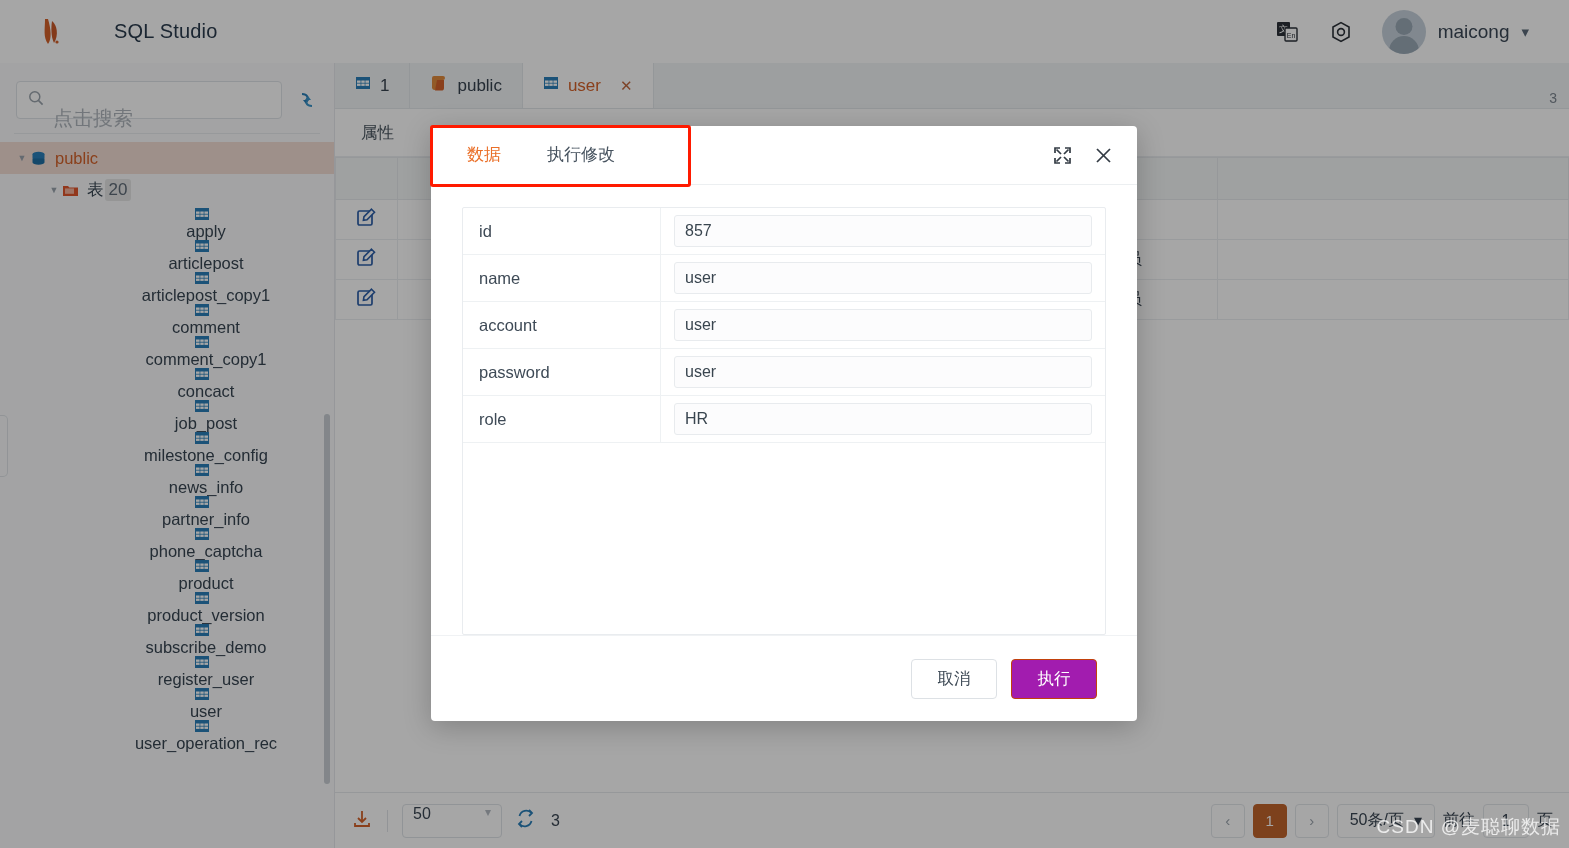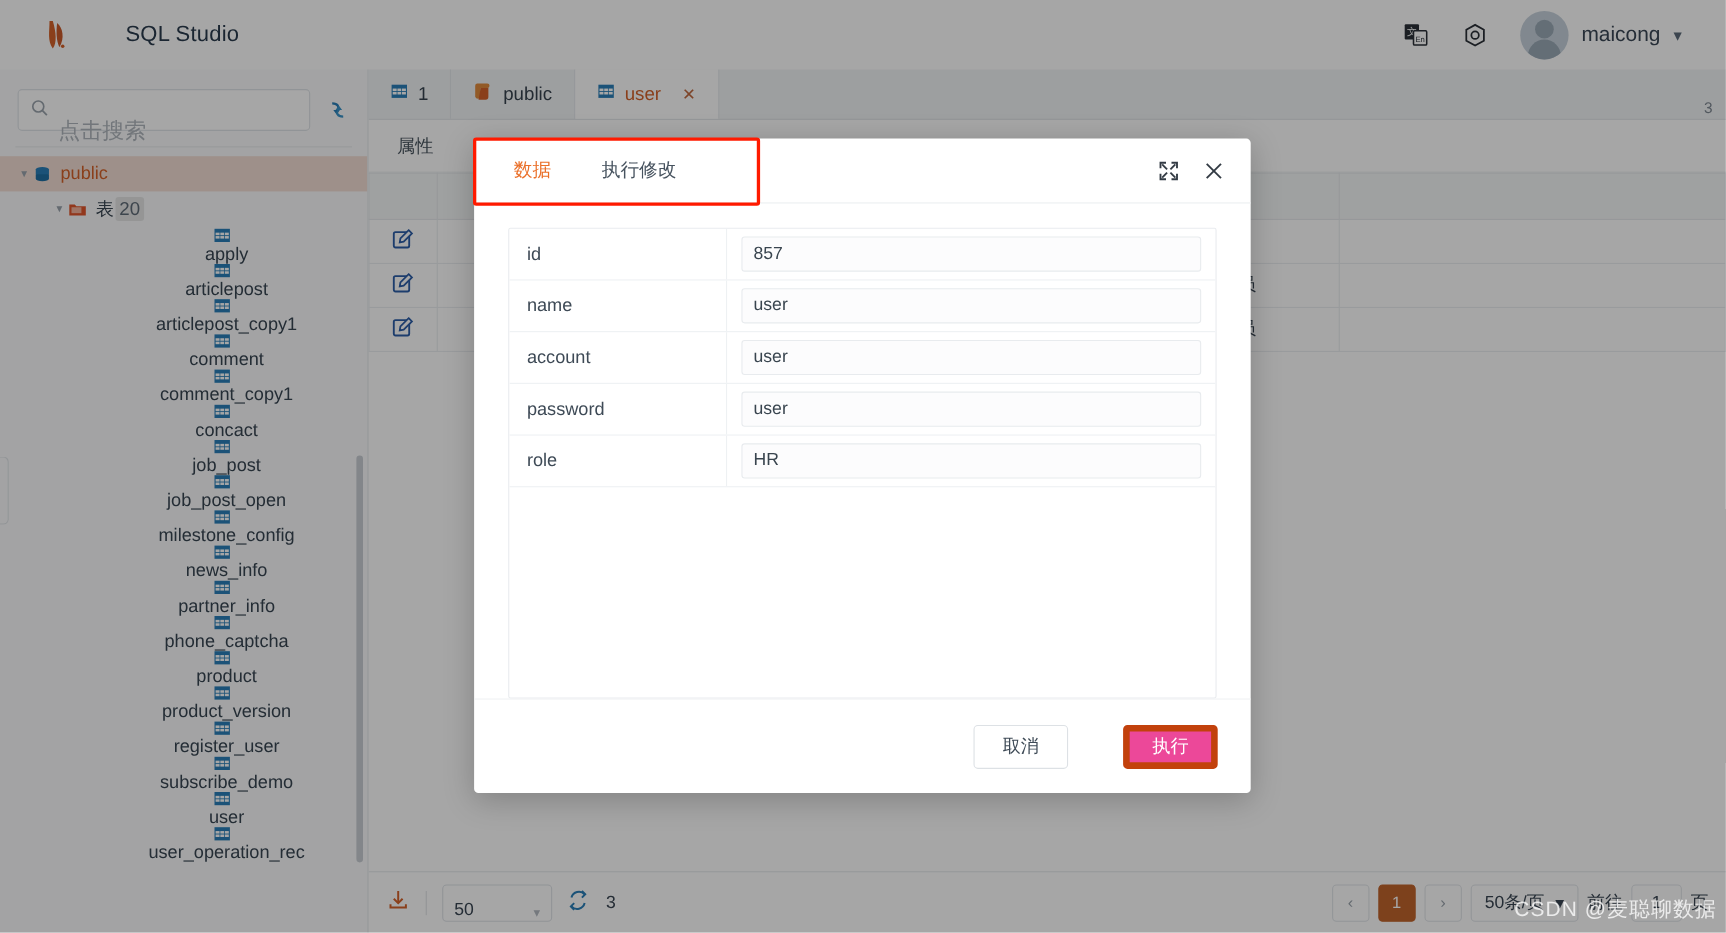--- a/index.html
+++ b/index.html
@@ -160,21 +160,21 @@
   .bottombar {
     position: absolute; left: 0; bottom: 0;
     width: 1234px; height: 56px;
     border-top: 1px solid #e6eaed; background: #fff;
     display: flex; align-items: center; padding: 0 16px;
   }
   .bb-left { display: flex; align-items: center; gap: 14px; }
   .vline { width: 1px; height: 22px; background: #e0e4e8; }
   .sel-box {
     width: 100px; height: 34px; border: 1px solid #dfe3e8; border-radius: 4px;
-    display: flex; align-items: flex-end; justify-content: space-between;
+    display: flex; align-items: flex-start; justify-content: space-between;
     padding: 0 10px; font-size: 16px; color: #3a4653; cursor: pointer;
     background: #fff;
   }
   .sel-box .chev { color: #b4bbc2; font-size: 12px; }
   .row-count { font-size: 16px; color: #3a4653; }
   .bb-right { margin-left: auto; display: flex; align-items: center; gap: 8px; }
   .pg-btn {
     min-width: 34px; height: 34px; border: 1px solid #e2e6ea; border-radius: 4px;
     display: flex; align-items: center; justify-content: center;
     font-size: 15px; color: #9aa3ac; background: #fff; cursor: pointer;
@@ -235,30 +235,30 @@
   .form-val { flex: 1; display: flex; align-items: center; padding: 0 13px; }
   .form-input {
     width: 100%; height: 32px;
     border: 1px solid #e8ebee; border-radius: 3px;
     background: #fcfcfd; padding: 0 10px;
     font-size: 16px; color: #39454f;
     font-family: "Liberation Sans", sans-serif;
   }
   .modal-foot {
     height: 92px; display: flex; align-items: center; justify-content: flex-end;
-    gap: 14px; padding-right: 30px; border-top: 1px solid #f0f2f4;
+    gap: 14px; padding-right: 40px; border-top: 1px solid #f0f2f4;
   }
   .btn {
     min-width: 86px; height: 40px; border-radius: 4px;
     font-size: 16.5px; cursor: pointer;
     display: flex; align-items: center; justify-content: center;
     font-family: "Liberation Sans", sans-serif;
   }
   .btn-cancel { background: #fff; border: 1px solid #dde1e5; color: #3e4a56; }
-  .btn-exec { background: #ec4899; border: 6px solid #c2410c; color: #fff; margin-left: 36px; }
+  .btn-exec { background: #a21caf; border: 1px solid #c2410c; color: #fff; }
 
   
   .watermark {
     position: absolute; right: 8px; bottom: 8px;
     font-size: 19px; color: rgba(255,255,255,.78);
     letter-spacing: 1px; z-index: 80; pointer-events: none;
     white-space: nowrap;
     font-family: "Liberation Sans", sans-serif;
   }
 </style>
@@ -452,34 +452,20 @@
               <svg width="16" height="16" viewBox="0 0 16 16">
                 <rect x="1" y="2" width="14" height="12" fill="#2a7fb8"></rect>
                 <rect x="2" y="5.5" width="3.6" height="2.3" fill="#fff"></rect>
                 <rect x="6.3" y="5.5" width="3.4" height="2.3" fill="#fff"></rect>
                 <rect x="10.4" y="5.5" width="3.6" height="2.3" fill="#fff"></rect>
                 <rect x="2" y="8.6" width="3.6" height="2.3" fill="#fff"></rect>
                 <rect x="6.3" y="8.6" width="3.4" height="2.3" fill="#fff"></rect>
                 <rect x="10.4" y="8.6" width="3.6" height="2.3" fill="#fff"></rect>
               </svg>
             </span>
-            <span class="label">job_post_open</span>
-          </div>
-          <div class="tree-row ind3">
-            <span class="ic">
-              <svg width="16" height="16" viewBox="0 0 16 16">
-                <rect x="1" y="2" width="14" height="12" fill="#2a7fb8"></rect>
-                <rect x="2" y="5.5" width="3.6" height="2.3" fill="#fff"></rect>
-                <rect x="6.3" y="5.5" width="3.4" height="2.3" fill="#fff"></rect>
-                <rect x="10.4" y="5.5" width="3.6" height="2.3" fill="#fff"></rect>
-                <rect x="2" y="8.6" width="3.6" height="2.3" fill="#fff"></rect>
-                <rect x="6.3" y="8.6" width="3.4" height="2.3" fill="#fff"></rect>
-                <rect x="10.4" y="8.6" width="3.6" height="2.3" fill="#fff"></rect>
-              </svg>
-            </span>
             <span class="label">milestone_config</span>
           </div>
           <div class="tree-row ind3">
             <span class="ic">
               <svg width="16" height="16" viewBox="0 0 16 16">
                 <rect x="1" y="2" width="14" height="12" fill="#2a7fb8"></rect>
                 <rect x="2" y="5.5" width="3.6" height="2.3" fill="#fff"></rect>
                 <rect x="6.3" y="5.5" width="3.4" height="2.3" fill="#fff"></rect>
                 <rect x="10.4" y="5.5" width="3.6" height="2.3" fill="#fff"></rect>
                 <rect x="2" y="8.6" width="3.6" height="2.3" fill="#fff"></rect>
@@ -550,35 +536,35 @@
               <svg width="16" height="16" viewBox="0 0 16 16">
                 <rect x="1" y="2" width="14" height="12" fill="#2a7fb8"></rect>
                 <rect x="2" y="5.5" width="3.6" height="2.3" fill="#fff"></rect>
                 <rect x="6.3" y="5.5" width="3.4" height="2.3" fill="#fff"></rect>
                 <rect x="10.4" y="5.5" width="3.6" height="2.3" fill="#fff"></rect>
                 <rect x="2" y="8.6" width="3.6" height="2.3" fill="#fff"></rect>
                 <rect x="6.3" y="8.6" width="3.4" height="2.3" fill="#fff"></rect>
                 <rect x="10.4" y="8.6" width="3.6" height="2.3" fill="#fff"></rect>
               </svg>
             </span>
+            <span class="label">subscribe_demo</span>
+          </div>
+          <div class="tree-row ind3">
+            <span class="ic">
+              <svg width="16" height="16" viewBox="0 0 16 16">
+                <rect x="1" y="2" width="14" height="12" fill="#2a7fb8"></rect>
+                <rect x="2" y="5.5" width="3.6" height="2.3" fill="#fff"></rect>
+                <rect x="6.3" y="5.5" width="3.4" height="2.3" fill="#fff"></rect>
+                <rect x="10.4" y="5.5" width="3.6" height="2.3" fill="#fff"></rect>
+                <rect x="2" y="8.6" width="3.6" height="2.3" fill="#fff"></rect>
+                <rect x="6.3" y="8.6" width="3.4" height="2.3" fill="#fff"></rect>
+                <rect x="10.4" y="8.6" width="3.6" height="2.3" fill="#fff"></rect>
+              </svg>
+            </span>
             <span class="label">register_user</span>
-          </div>
-          <div class="tree-row ind3">
-            <span class="ic">
-              <svg width="16" height="16" viewBox="0 0 16 16">
-                <rect x="1" y="2" width="14" height="12" fill="#2a7fb8"></rect>
-                <rect x="2" y="5.5" width="3.6" height="2.3" fill="#fff"></rect>
-                <rect x="6.3" y="5.5" width="3.4" height="2.3" fill="#fff"></rect>
-                <rect x="10.4" y="5.5" width="3.6" height="2.3" fill="#fff"></rect>
-                <rect x="2" y="8.6" width="3.6" height="2.3" fill="#fff"></rect>
-                <rect x="6.3" y="8.6" width="3.4" height="2.3" fill="#fff"></rect>
-                <rect x="10.4" y="8.6" width="3.6" height="2.3" fill="#fff"></rect>
-              </svg>
-            </span>
-            <span class="label">subscribe_demo</span>
           </div>
           <div class="tree-row ind3">
             <span class="ic">
               <svg width="16" height="16" viewBox="0 0 16 16">
                 <rect x="1" y="2" width="14" height="12" fill="#2a7fb8"></rect>
                 <rect x="2" y="5.5" width="3.6" height="2.3" fill="#fff"></rect>
                 <rect x="6.3" y="5.5" width="3.4" height="2.3" fill="#fff"></rect>
                 <rect x="10.4" y="5.5" width="3.6" height="2.3" fill="#fff"></rect>
                 <rect x="2" y="8.6" width="3.6" height="2.3" fill="#fff"></rect>
                 <rect x="6.3" y="8.6" width="3.4" height="2.3" fill="#fff"></rect>

